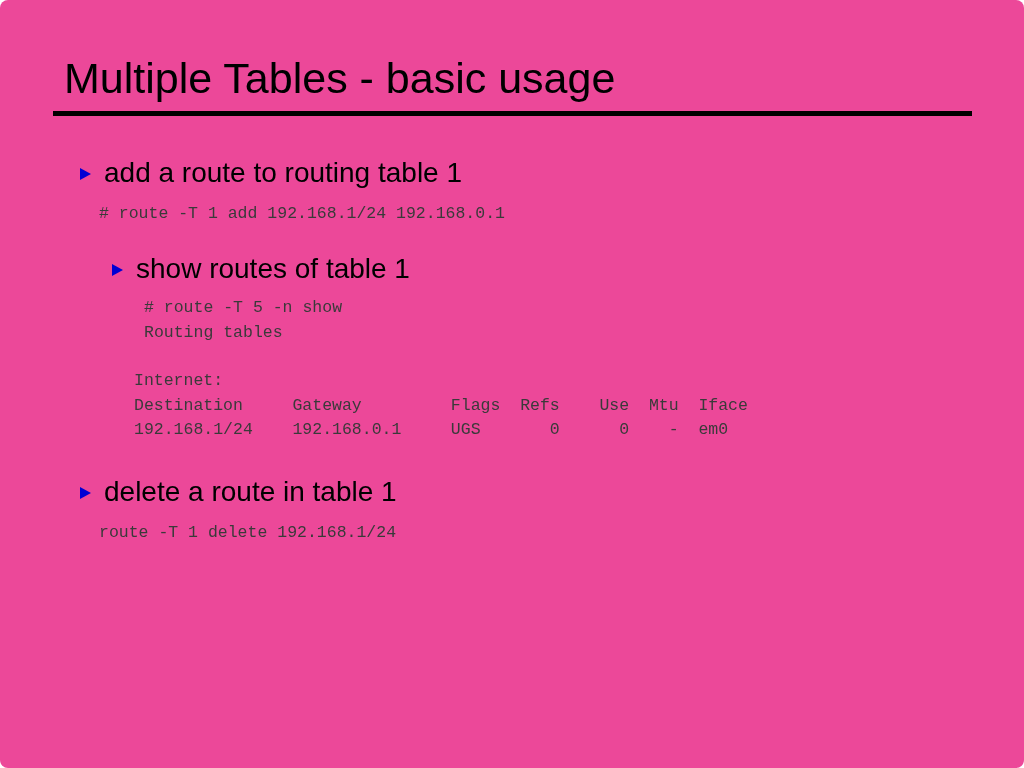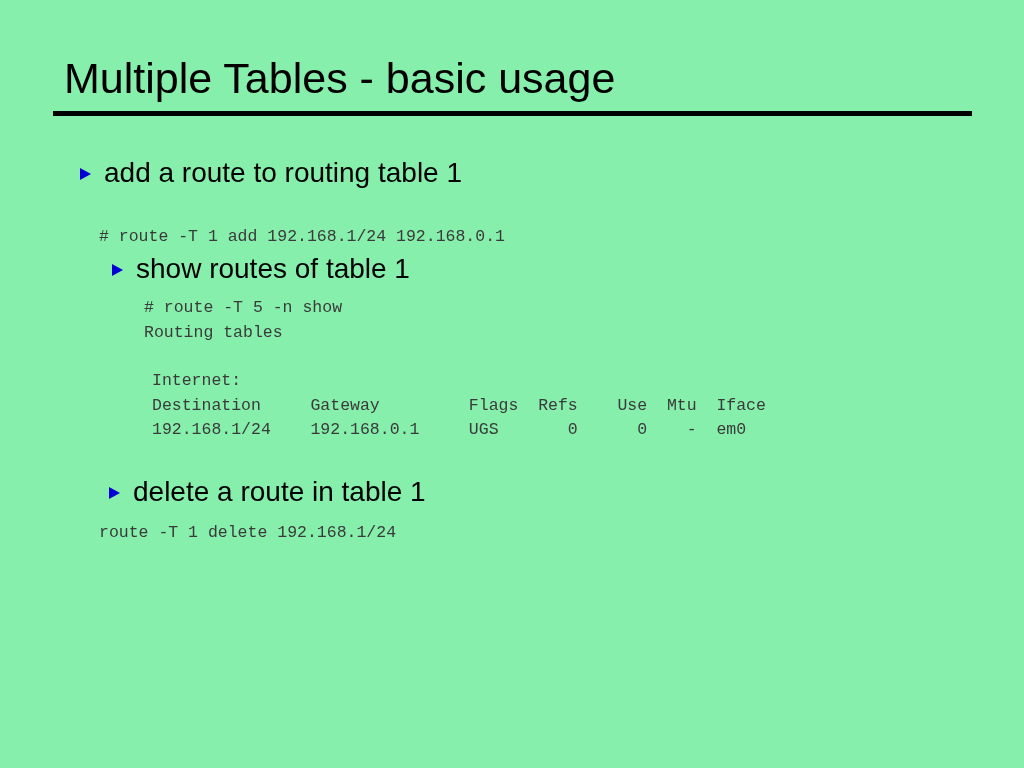--- a/index.html
+++ b/index.html
@@ -12,21 +12,22 @@
     height: 768px;
     position: relative;
     overflow: hidden;
     font-family: "Liberation Sans", sans-serif;
     color: #000000;
   }
 
   .slide {
     position: absolute;
     inset: 0;
-    background: #86efac;
+    background: #ec4899;
+    border-radius: 8px;
   }
 
   
   .title {
     position: absolute;
     left: 64px;
     top: 52px;
     font-size: 43px;
     line-height: 52px;
     font-weight: 400;
@@ -51,21 +52,21 @@
     width: 1024px;
   }
 
   .section {
     position: absolute;
     left: 0;
     width: 944px;
   }
   .section-1 { top: 158px; }
   .section-2 { top: 254px; margin-left: 32px; }
-  .section-3 { top: 477px; padding-left: 29px; }
+  .section-3 { top: 477px; }
 
   .bullet-row {
     position: relative;
     height: 38px;
     padding-left: 80px;
   }
   .bullet-marker {
     position: absolute;
     left: 80px;
     top: 10px;
@@ -87,27 +88,27 @@
   }
 
   .code {
     font-family: "Liberation Mono", "DejaVu Sans Mono", monospace;
     font-size: 16.5px;
     line-height: 24.5px;
     color: #3a3a3a;
     white-space: pre;
     margin: 0;
   }
-  .code-indent-a { position: absolute; left: 99px; top: 44px; margin-top: 23px; }
+  .code-indent-a { position: absolute; left: 99px; top: 44px; }
   .code-indent-b { position: absolute; left: 112px; top: 42px; }
   .code-indent-c { position: absolute; left: 99px; top: 44px; }
 
   .code-block-out {
     position: absolute;
-    left: 120px;
+    left: 102px;
     top: 115px;
     font-family: "Liberation Mono", "DejaVu Sans Mono", monospace;
     font-size: 16.5px;
     line-height: 24.5px;
     color: #3a3a3a;
     white-space: pre;
     margin: 0;
   }
 </style>
 </head>

